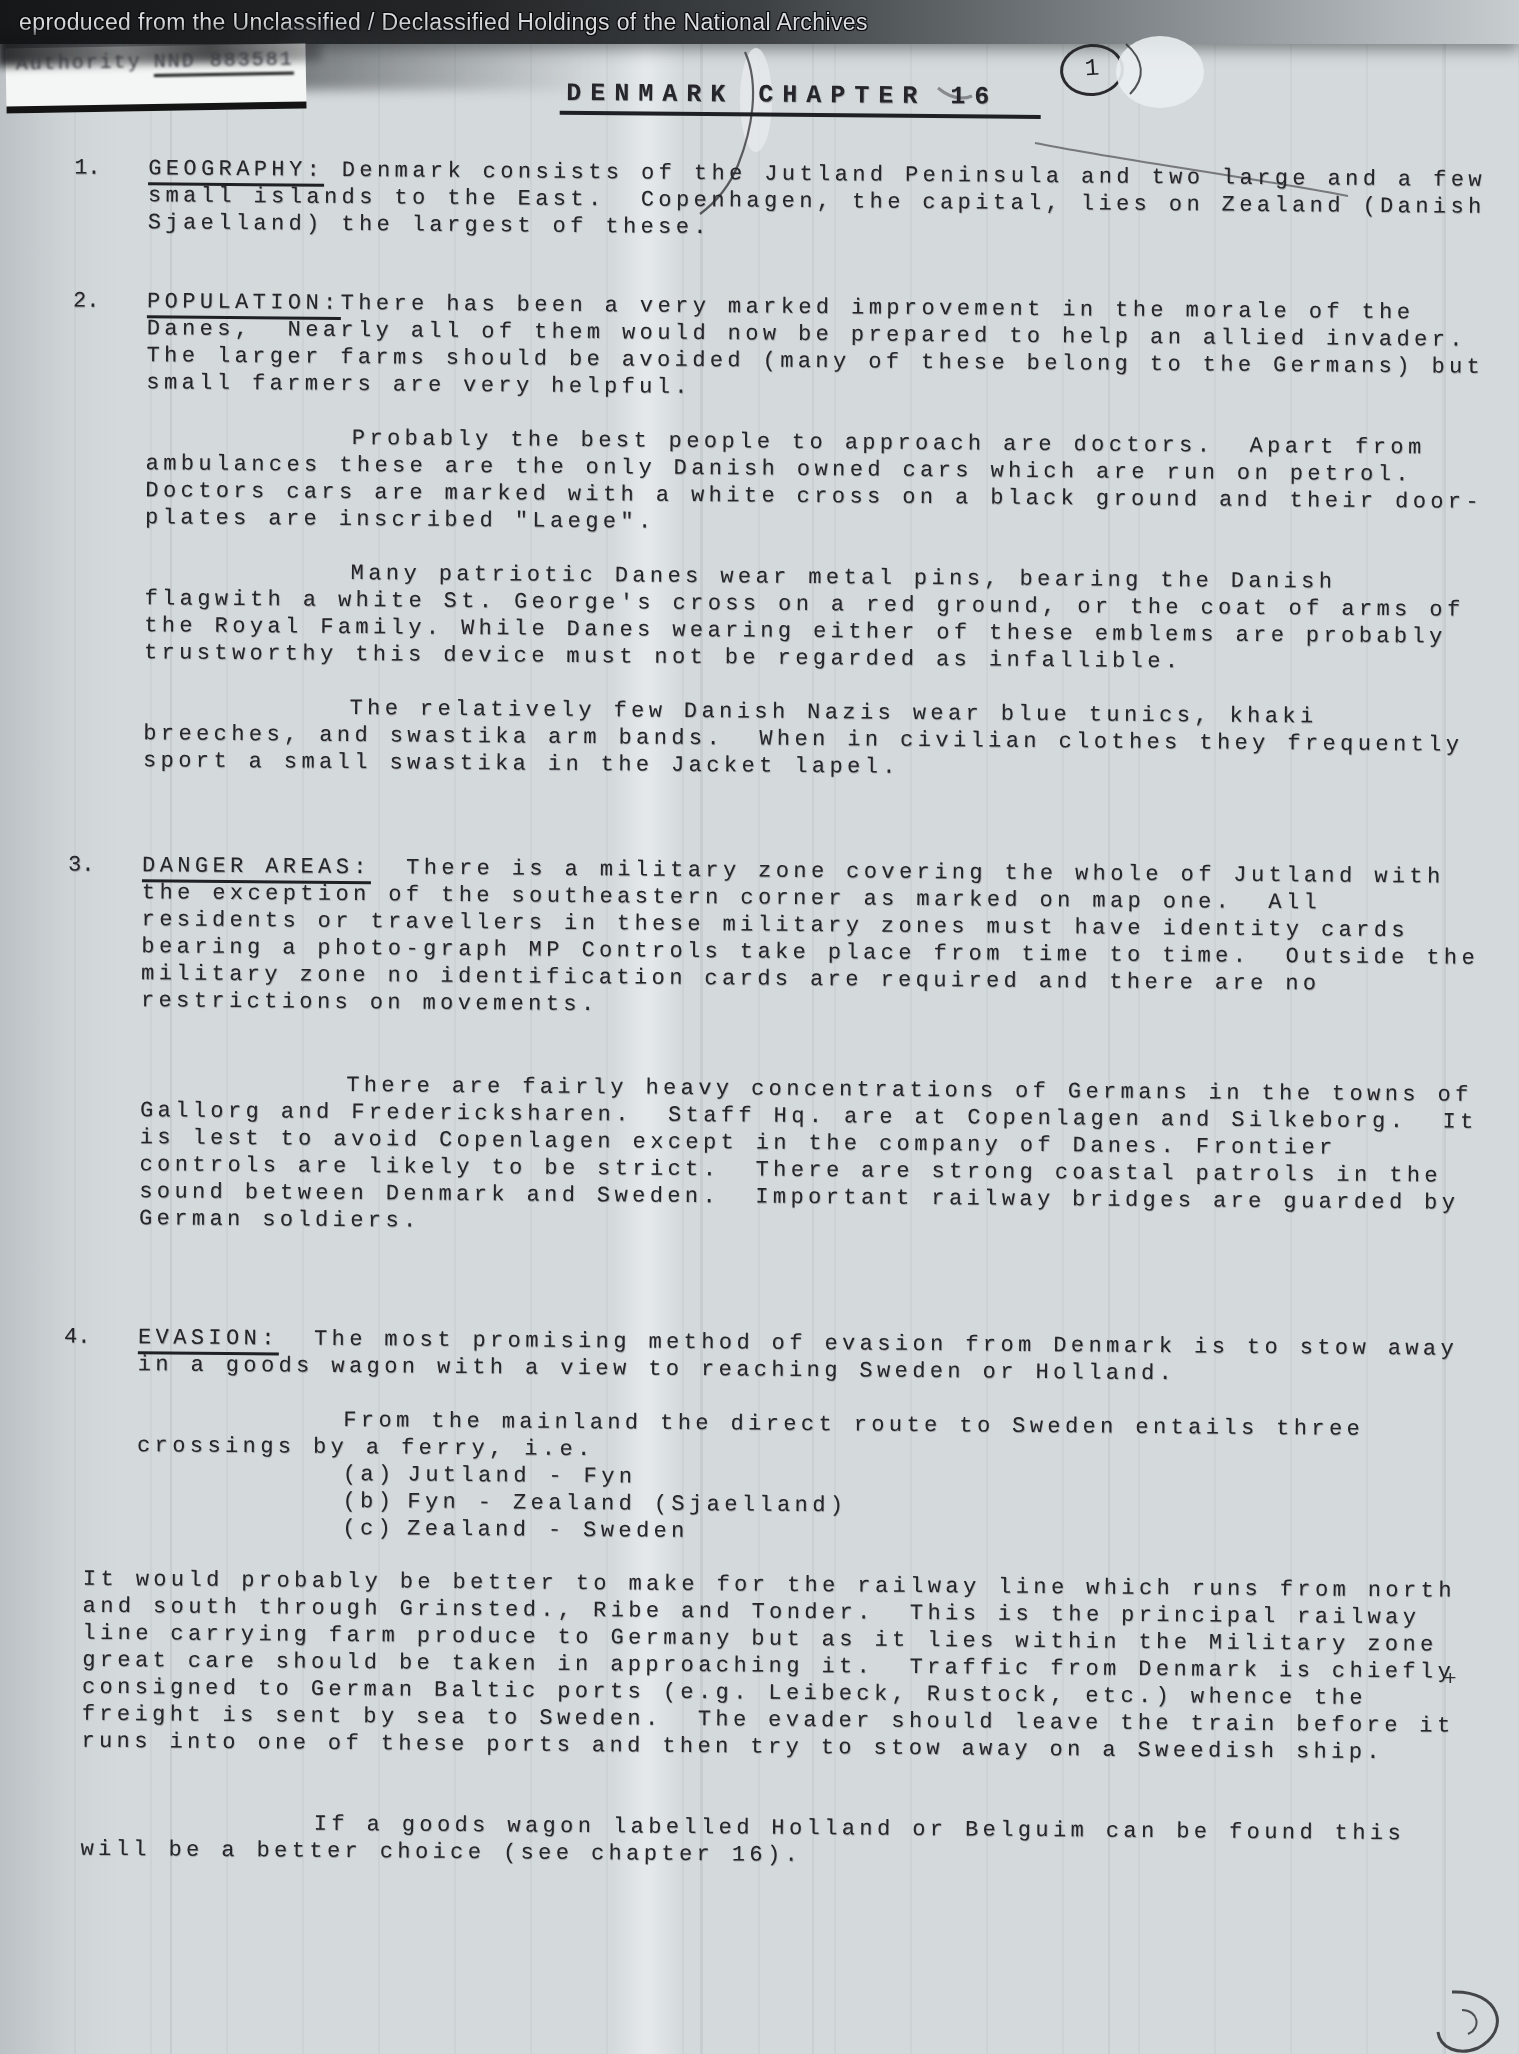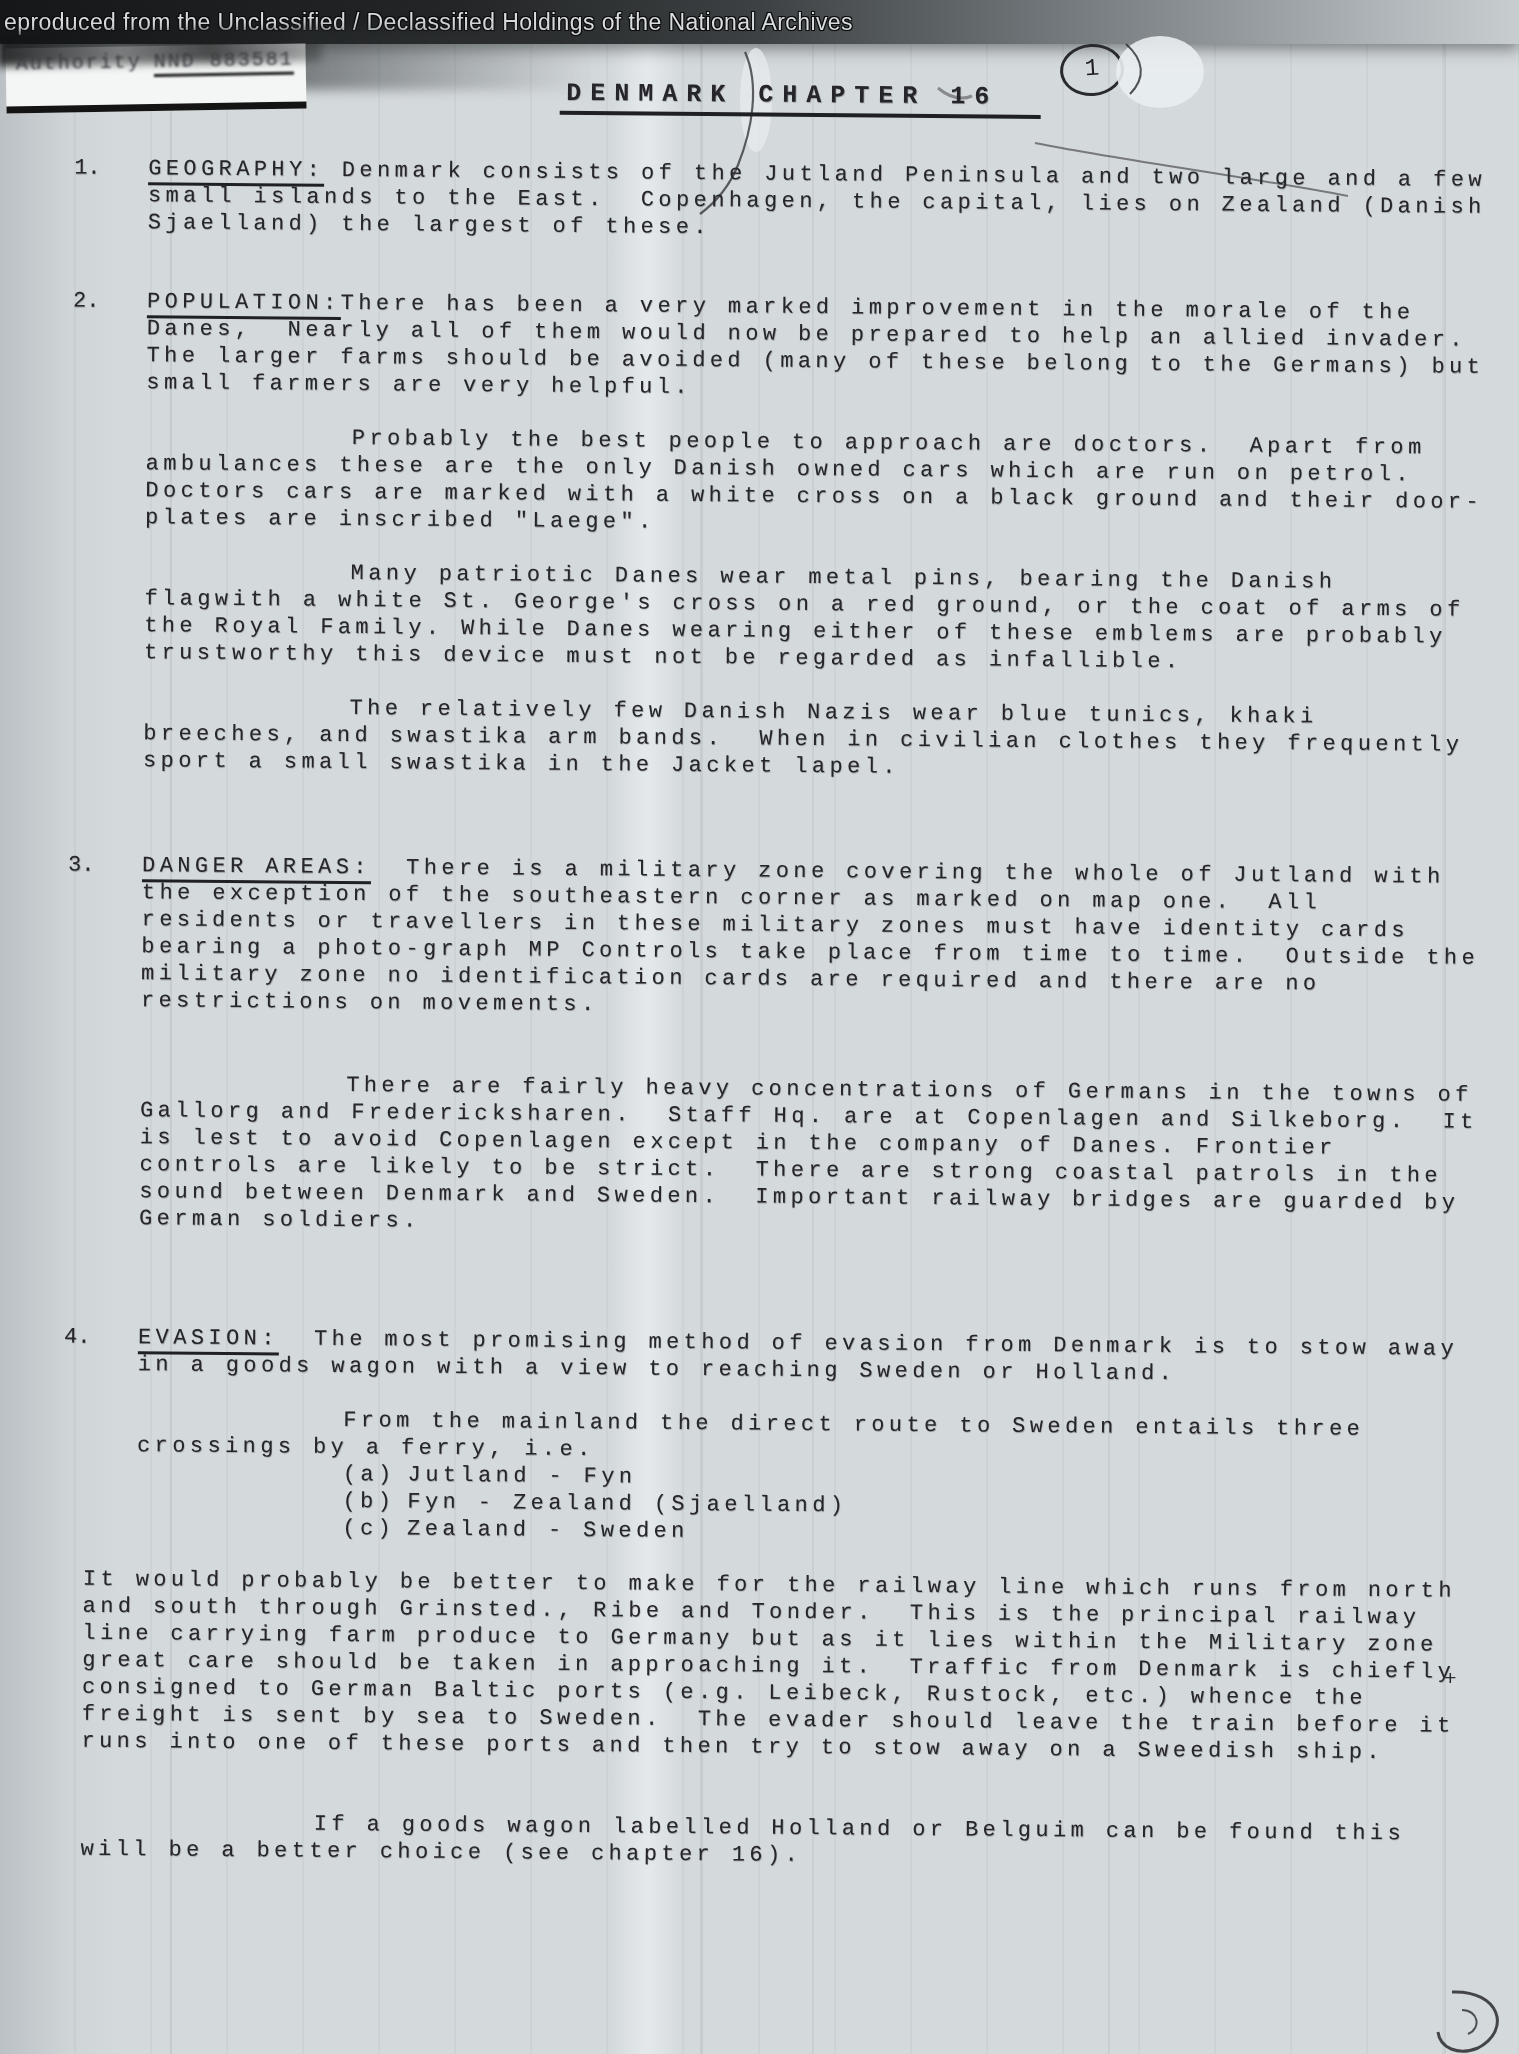--- a/index.html
+++ b/index.html
@@ -22,21 +22,21 @@
     color:#25252b;
   }
   
   .banner {
     position:absolute; top:0; left:0; width:100%; height:44px;
     background:linear-gradient(90deg,#151718 0%,#232526 30%,#3d4143 50%,#6d7376 68%,#8f9598 80%,#b2b8bb 92%,#c8cdd0 100%);
     box-shadow:0 5px 16px rgba(30,33,34,.5);
     display:flex; align-items:center;
   }
   .banner-text {
-    font-family:"Liberation Sans",sans-serif; font-size:23px; padding-left:4px;
+    font-family:"Liberation Sans",sans-serif; font-size:23px; padding-left:19px;
     color:#d9dde0; letter-spacing:.4px; white-space:nowrap;
     text-shadow:0 0 2px #0c0d0d, 1px 1px 0 #0c0d0d, -1px -1px 0 #0c0d0d, 1px -1px 0 #0c0d0d, -1px 1px 0 #0c0d0d;
   }
   
   .smear {
     position:absolute; left:288px; top:28px; width:310px; height:62px;
     background:linear-gradient(90deg, rgba(40,44,46,.55), rgba(60,64,66,.28) 55%, rgba(70,74,76,0));
     filter:blur(6px);
   }
   .stamp {

